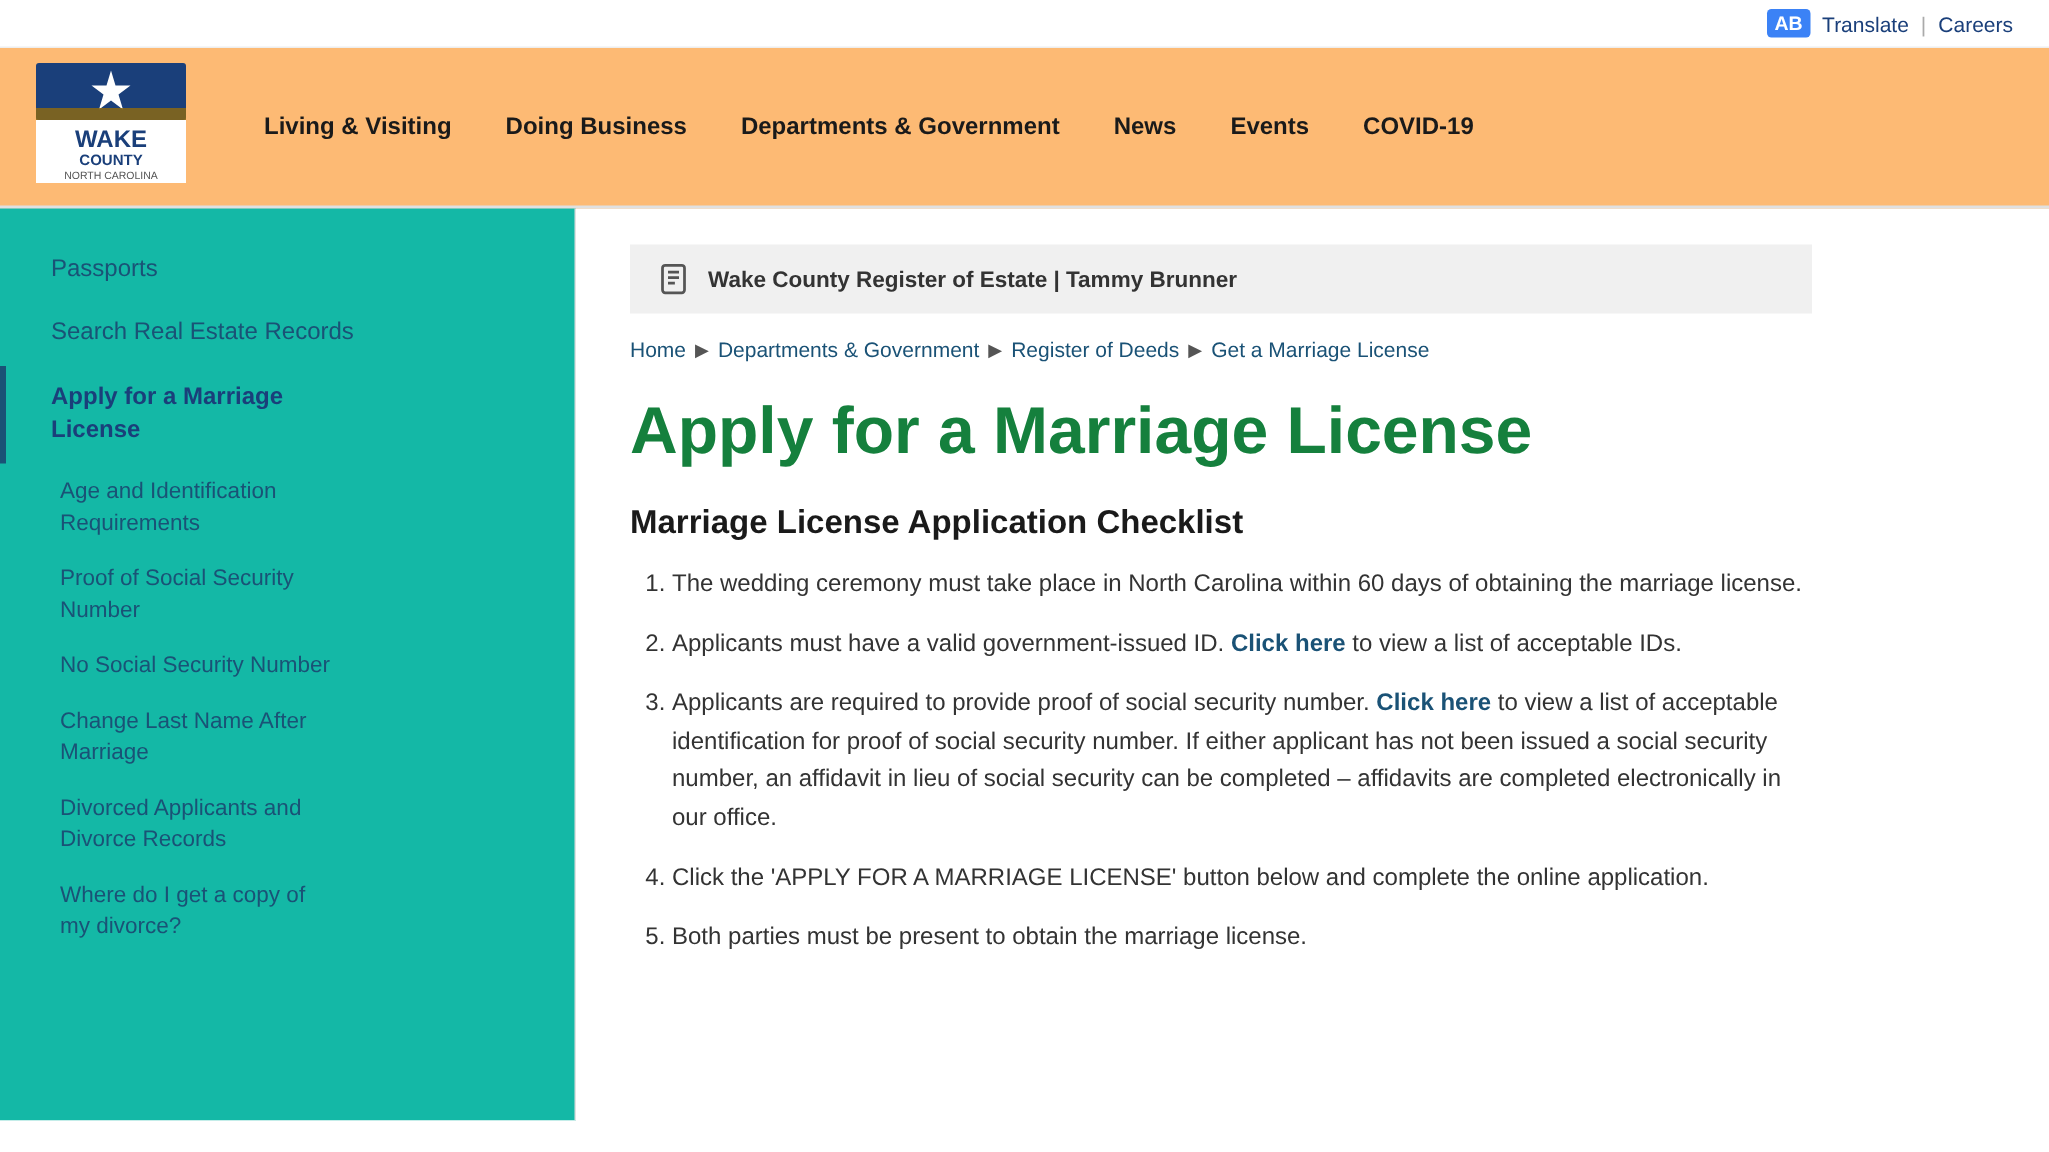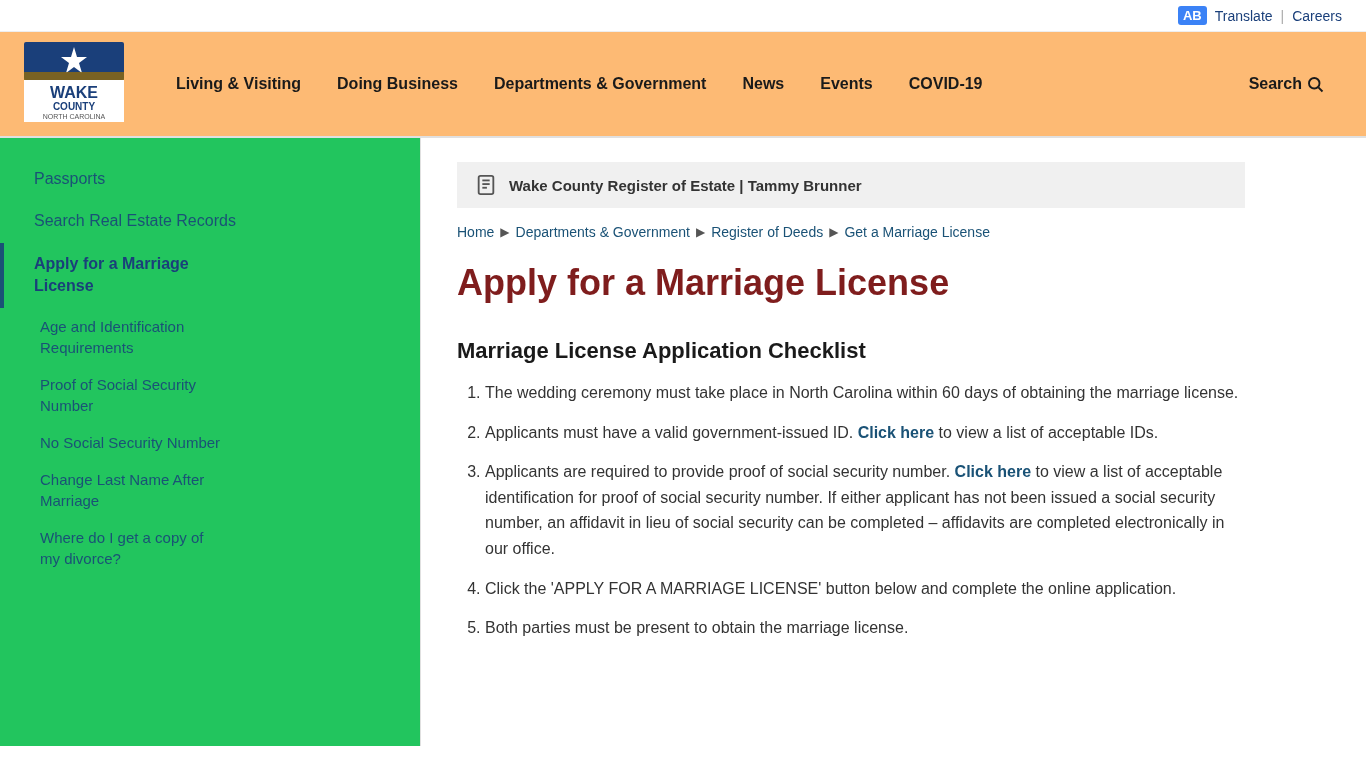--- a/index.html
+++ b/index.html
@@ -65,25 +65,25 @@
     .search-icon-svg { width: 18px; height: 18px; }
 
     
     .page-body {
       display: flex;
       min-height: calc(768px - 160px);
     }
 
     
     .sidebar {
-      width: 421px;
+      width: 384px;
       min-width: 300px;
       border-right: 1px solid #e0e0e0;
       padding: 20px 0;
-      background: #22c55e;
+      background: #14b8a6;
     }
     .sidebar-link {
       display: block;
       padding: 10px 30px;
       color: #1a5276;
       text-decoration: none;
       font-size: 16px;
       font-weight: 400;
       border-left: 4px solid transparent;
       line-height: 1.4;
@@ -140,24 +140,24 @@
     }
     .breadcrumb a { color: #1a5276; text-decoration: none; }
     .breadcrumb-sep {
       color: #555;
       font-size: 12px;
     }
     .breadcrumb-current { color: #1a5276; }
 
     
     .page-title {
-      font-size: 36px;
-      font-weight: 700;
-      color: #7f1d1d;
-      margin-bottom: 34px;
+      font-size: 44px;
+      font-weight: 700;
+      color: #15803d;
+      margin-bottom: 22px;
     }
     .section-title {
       font-size: 22px;
       font-weight: 700;
       color: #1a1a1a;
       margin-bottom: 16px;
     }
 
     
     .checklist {
@@ -207,40 +207,34 @@
     </svg>
   </div>
 
   <nav class="main-nav">
     <a class="nav-item">Living &amp; Visiting</a>
     <a class="nav-item">Doing Business</a>
     <a class="nav-item">Departments &amp; Government</a>
     <a class="nav-item">News</a>
     <a class="nav-item">Events</a>
     <a class="nav-item">COVID-19</a>
-    <div class="nav-search">
-      <span>Search</span>
-      <svg class="search-icon-svg" viewBox="0 0 24 24" fill="none" stroke="currentColor" stroke-width="2.5">
-        <circle cx="11" cy="11" r="7"></circle>
-        <line x1="16.5" y1="16.5" x2="22" y2="22"></line>
-      </svg>
-    </div>
   </nav>
 </header>
 
 <div class="page-body">
 
   <aside class="sidebar">
     <a class="sidebar-link">Passports</a>
     <a class="sidebar-link">Search Real Estate Records</a>
     <a class="sidebar-link active">Apply for a Marriage<br>License</a>
     <a class="sidebar-sub-link">Age and Identification<br>Requirements</a>
     <a class="sidebar-sub-link">Proof of Social Security<br>Number</a>
     <a class="sidebar-sub-link">No Social Security Number</a>
     <a class="sidebar-sub-link">Change Last Name After<br>Marriage</a>
+    <a class="sidebar-sub-link">Divorced Applicants and<br>Divorce Records</a>
     <a class="sidebar-sub-link">Where do I get a copy of<br>my divorce?</a>
   </aside>
 
   <main class="main-content">
 
     <div class="dept-banner">
       <svg class="dept-icon" viewBox="0 0 24 24" fill="none" stroke="#555" stroke-width="2">
         <rect x="4" y="2" width="16" height="20" rx="2"></rect>
         <line x1="8" y1="7" x2="16" y2="7"></line>
         <line x1="8" y1="11" x2="16" y2="11"></line>

